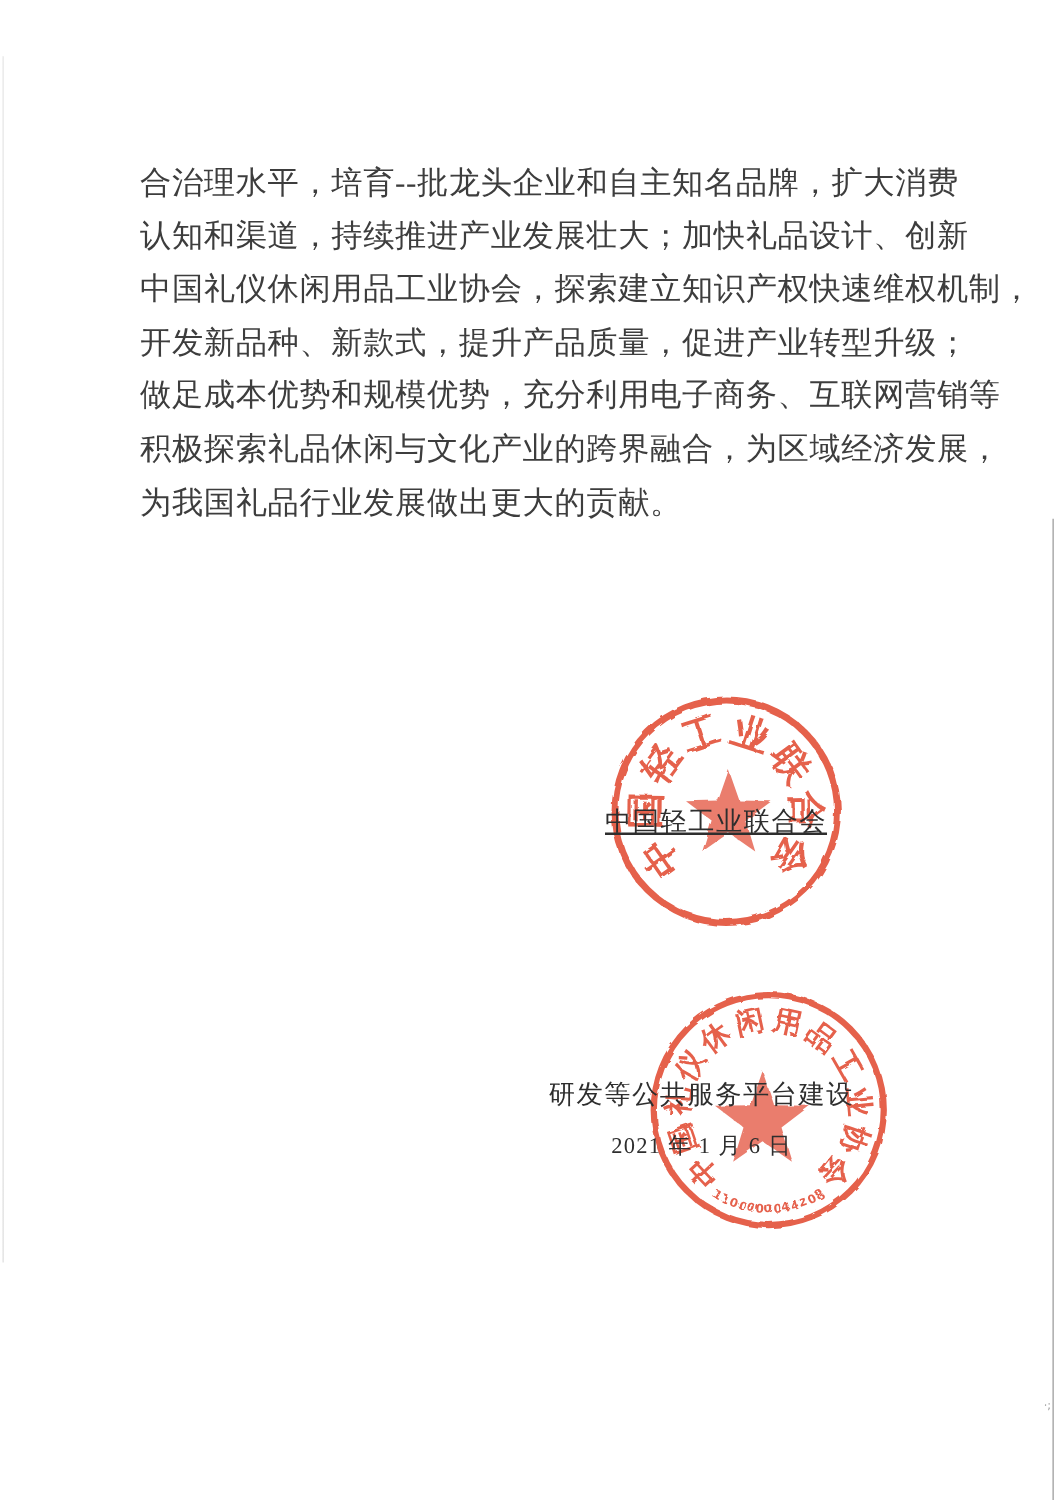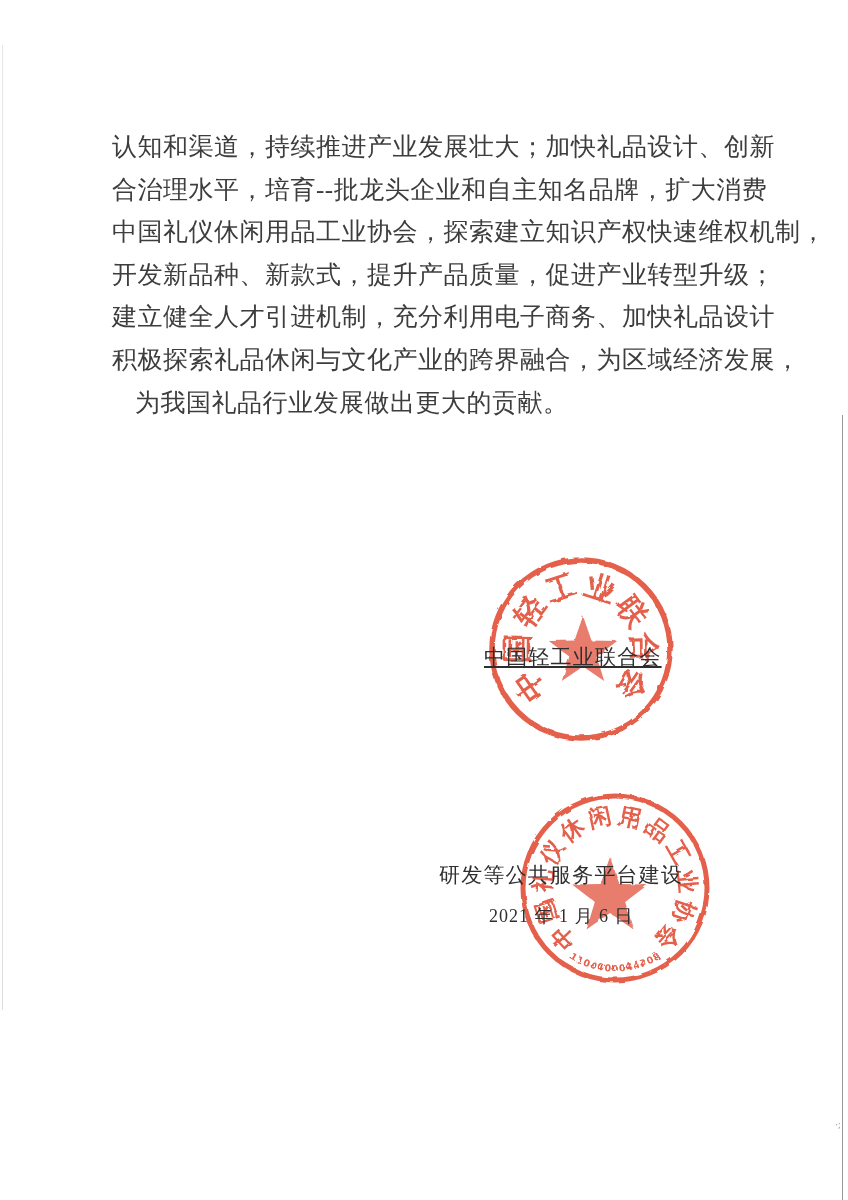--- a/index.html
+++ b/index.html
@@ -35,21 +35,20 @@
   }
   .body-text .line {
     height: 42.6px;
     line-height: 42.6px;
     text-align: justify;
     text-align-last: justify;
     white-space: nowrap;
   }
   .body-text .line.last {
     text-align-last: left;
-    margin-left: 23px;
   }
   .seal { position: absolute; z-index: 1; }
   .seal.seal-1 { left: 488px; top: 556px; }
   .seal.seal-2 { left: 519px; top: 792px; }
   .org-name {
     position: absolute; z-index: 2;
     color: #2e2e2e;
     font-size: 21px;
     letter-spacing: 1.2px;
     white-space: nowrap;
@@ -70,25 +69,25 @@
 </head>
 <body>
 
 <div class="page">
 
   <div class="scan-edge left"></div>
   <div class="scan-edge right"></div>
   <div class="scan-speck">·;</div>
 
   <div class="body-text">
+    <div class="line">合治理水平，培育--批龙头企业和自主知名品牌，扩大消费</div>
     <div class="line">认知和渠道，持续推进产业发展壮大；加快礼品设计、创新</div>
-    <div class="line">合治理水平，培育--批龙头企业和自主知名品牌，扩大消费</div>
     <div class="line">中国礼仪休闲用品工业协会，探索建立知识产权快速维权机制，</div>
     <div class="line">开发新品种、新款式，提升产品质量，促进产业转型升级；</div>
-    <div class="line">建立健全人才引进机制，充分利用电子商务、加快礼品设计</div>
+    <div class="line">做足成本优势和规模优势，充分利用电子商务、互联网营销等</div>
     <div class="line">积极探索礼品休闲与文化产业的跨界融合，为区域经济发展，</div>
     <div class="line last">为我国礼品行业发展做出更大的贡献。</div>
   </div>
 
   <div class="seal seal-1"><svg width="186" height="186" viewBox="0 0 186 186">
         <defs>
           <filter id="rough0" x="-15%" y="-15%" width="130%" height="130%">
             <feTurbulence type="fractalNoise" baseFrequency="0.09" numOctaves="2" seed="7" result="n"></feTurbulence>
             <feDisplacementMap in="SourceGraphic" in2="n" scale="3.5"></feDisplacementMap>
           </filter>

